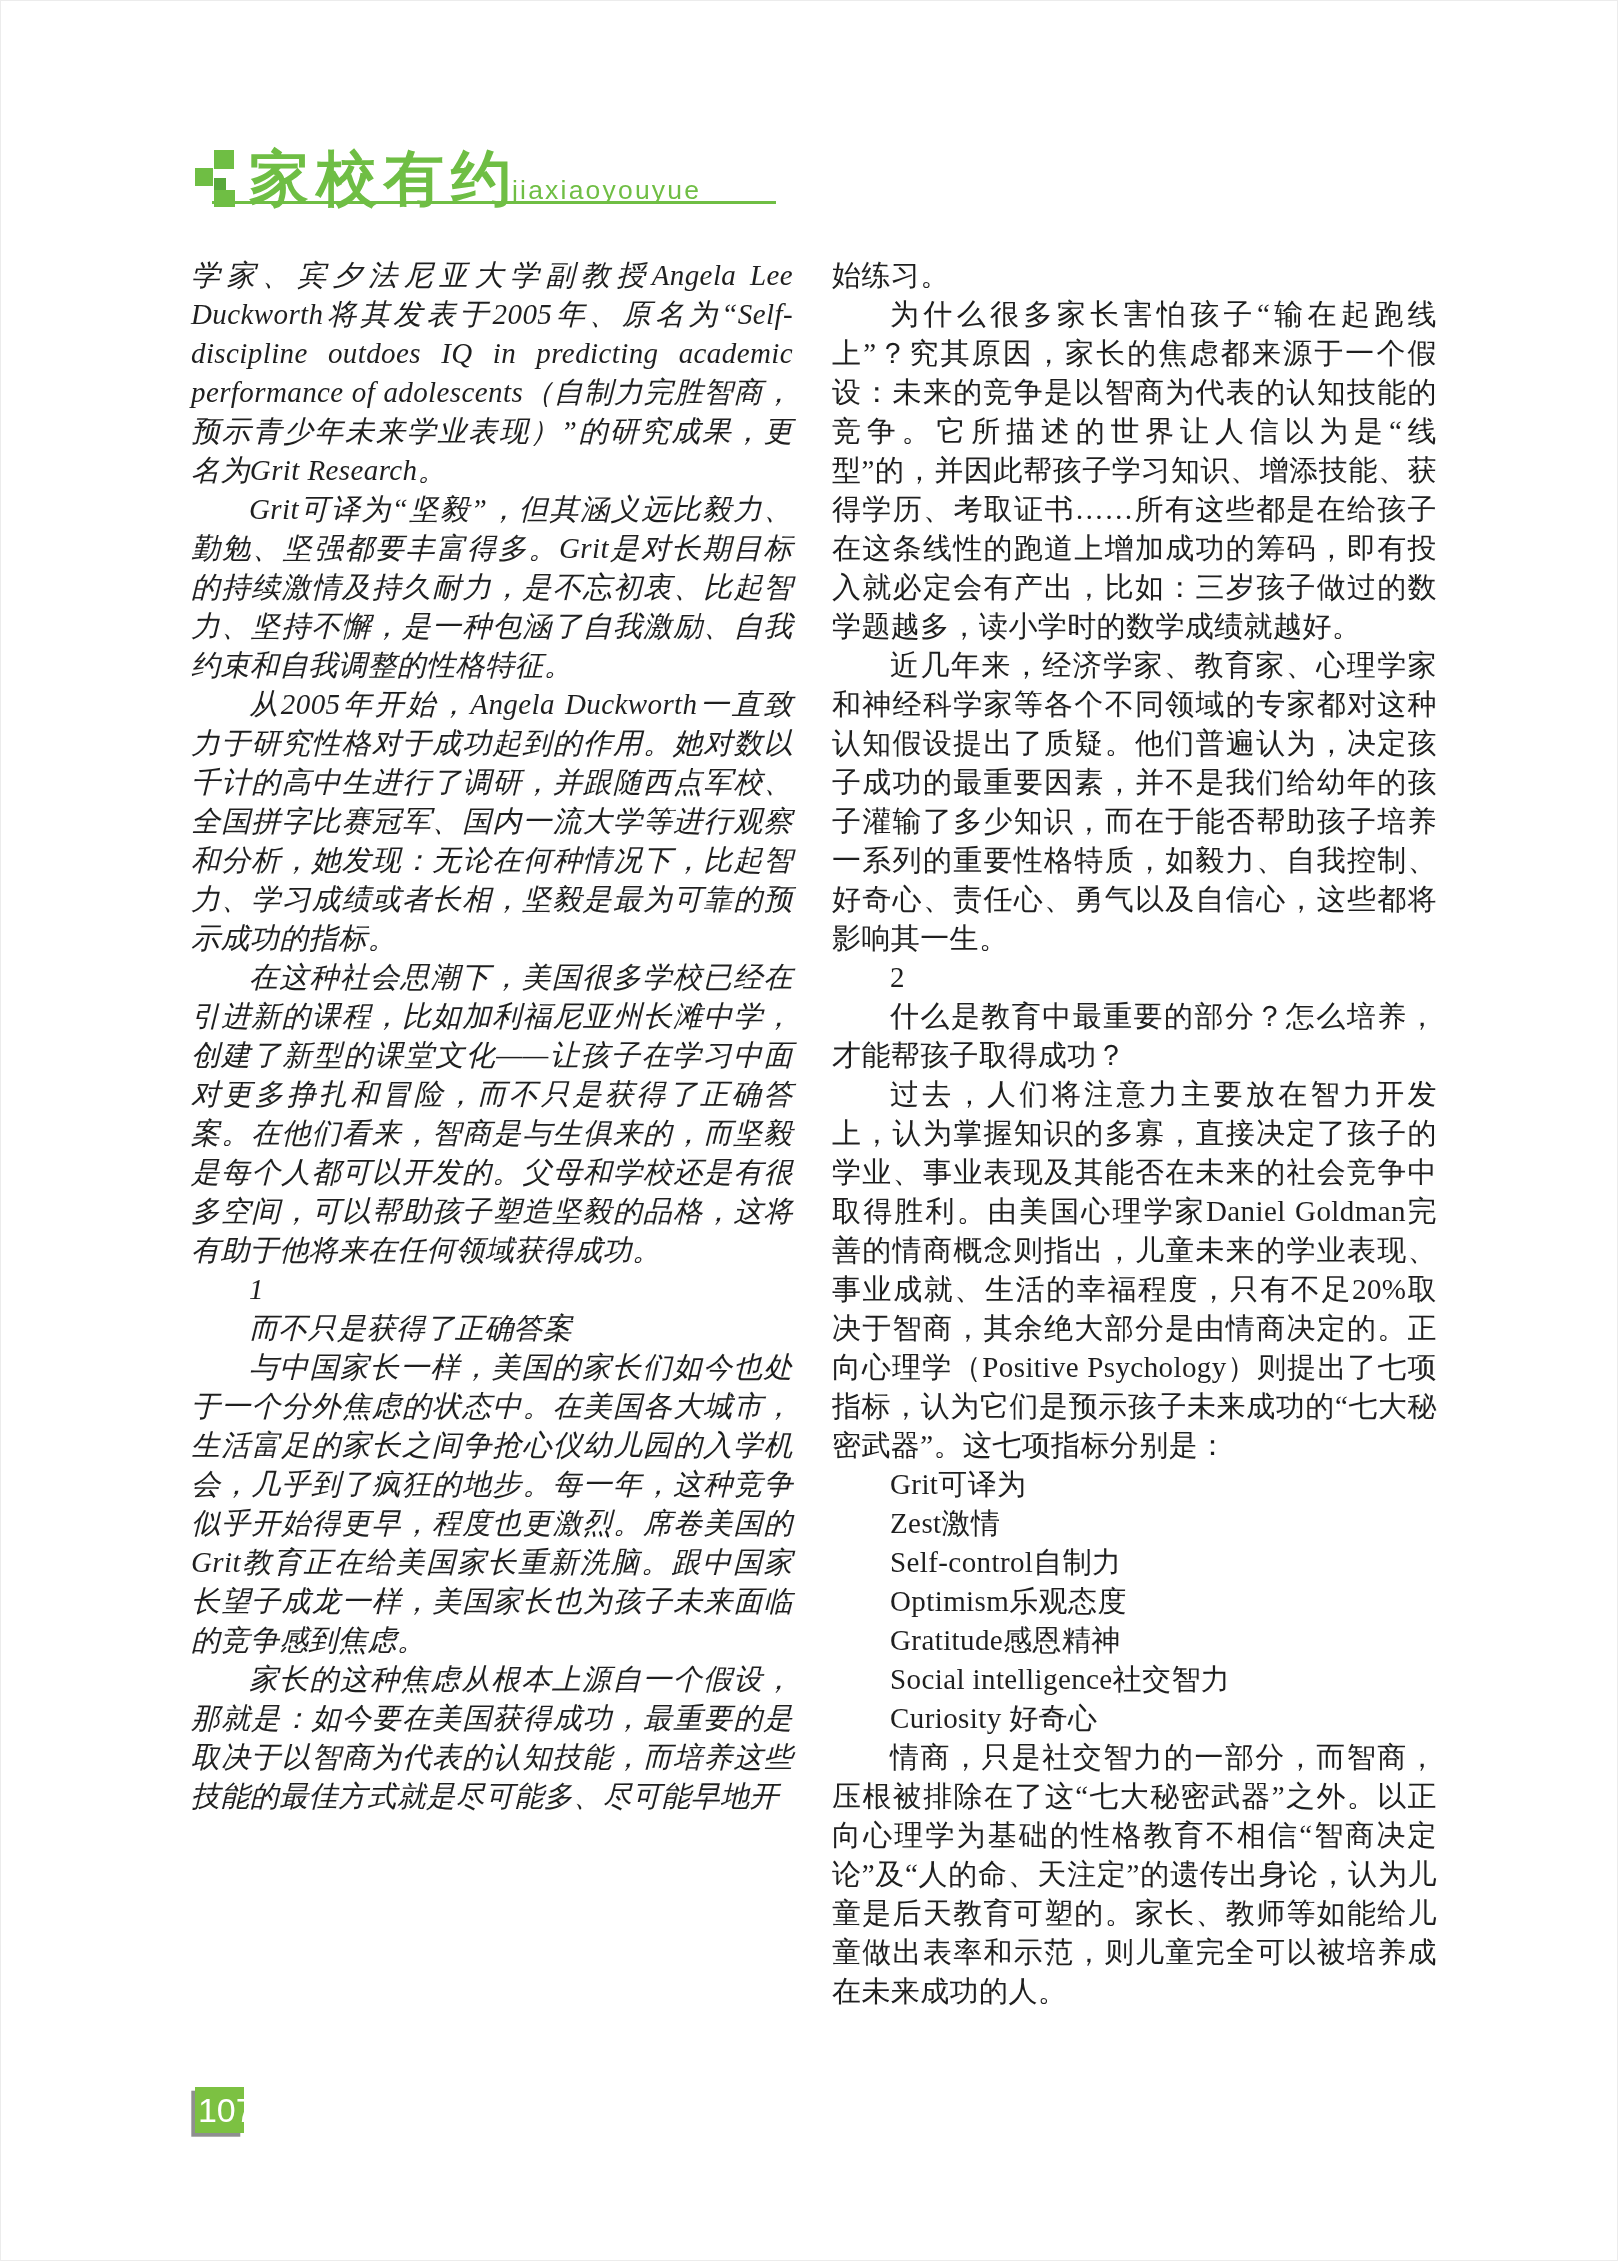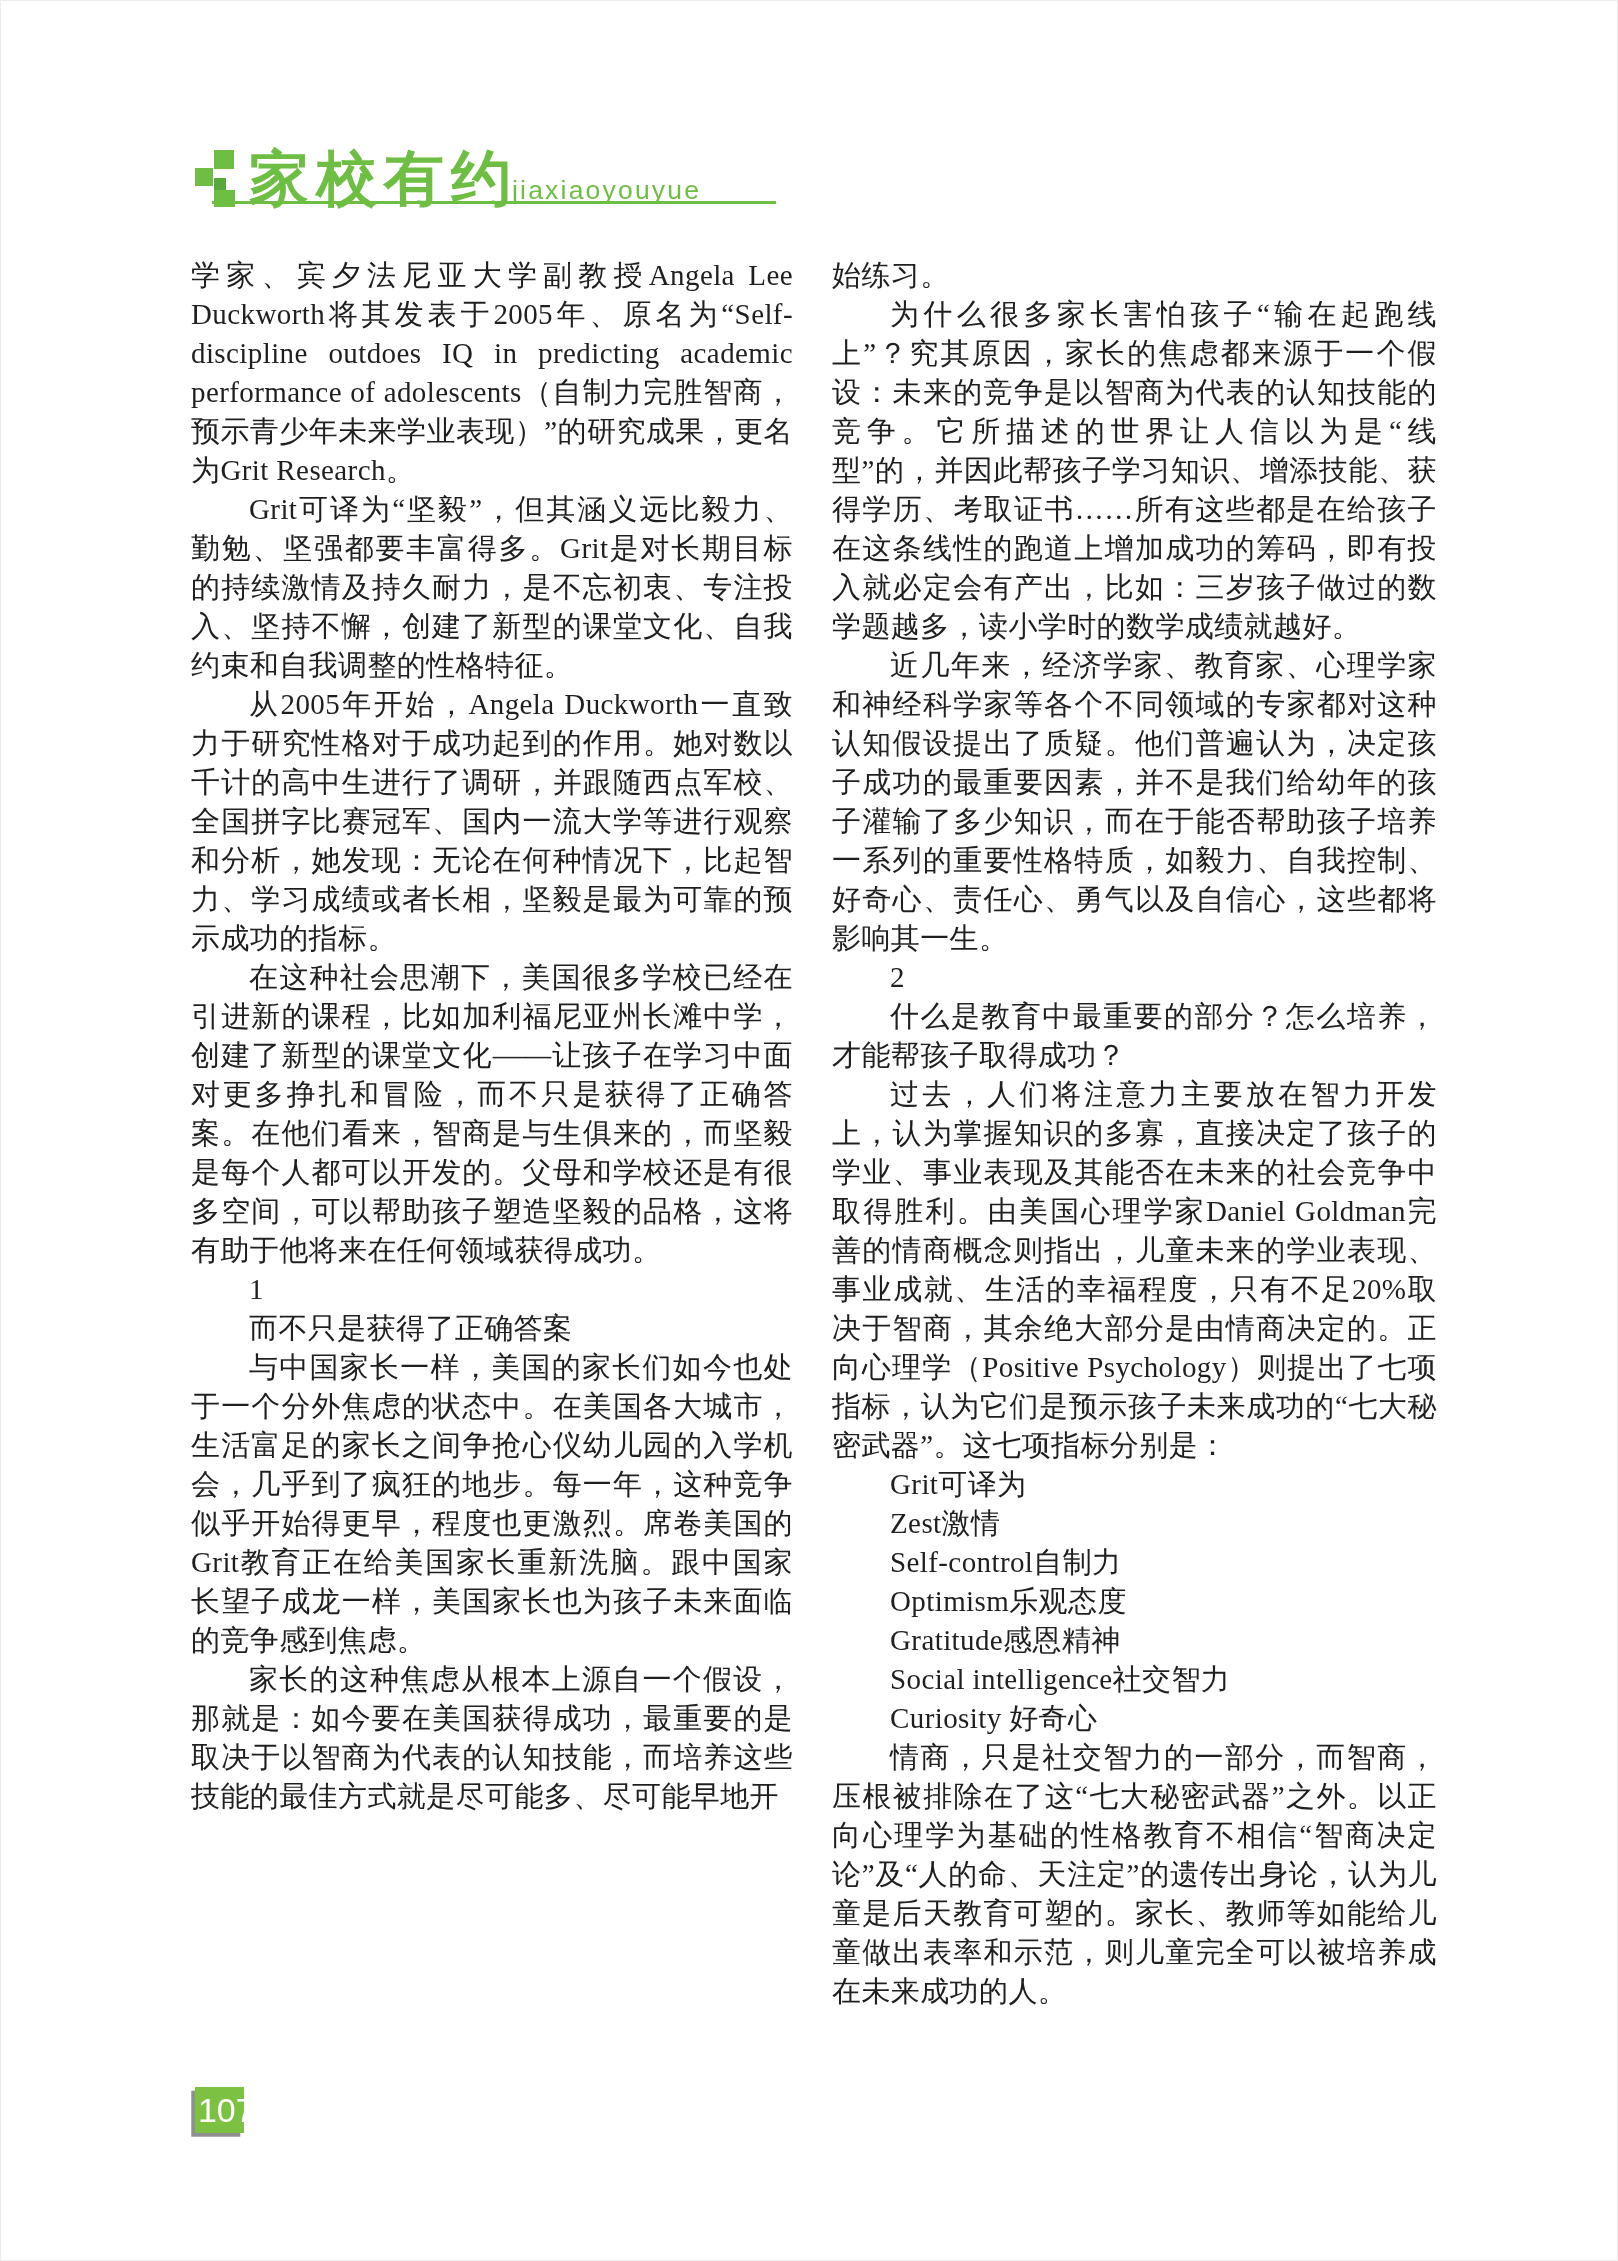--- a/index.html
+++ b/index.html
@@ -58,21 +58,21 @@
     width: 564px;
     height: 2.9px;
     background: var(--brand-green, #6fbe44);
   }
 
   
   .col {
     position: absolute;
     top: 255px;
   }
-  .col-left  { left: 190px;  width: 602px; }
+  .col-left  { left: 190px;  width: 602px; font-style: italic; }
   .col-right { left: 831px; width: 605px; }
 
   .col p {
     margin: 0;
     font-size: 29px;
     line-height: 39px;
     letter-spacing: 0.4px;
     color: var(--ink, #1f1f1f);
     text-align: justify;
   }
@@ -114,21 +114,21 @@
       </span>
       <span class="logo-cn">家校有约</span>
       <span class="logo-py">jiaxiaoyouyue</span>
       <span class="logo-underline"></span>
     </div>
   </header>
 
   <main>
     <section class="col col-left">
         <p class="noindent">学家、宾夕法尼亚大学副教授Angela Lee Duckworth将其发表于2005年、原名为“Self-discipline outdoes IQ in predicting academic performance of adolescents（自制力完胜智商，预示青少年未来学业表现）”的研究成果，更名为Grit Research。</p>
-        <p class="indent">Grit可译为“坚毅”，但其涵义远比毅力、勤勉、坚强都要丰富得多。Grit是对长期目标的持续激情及持久耐力，是不忘初衷、专注投入、坚持不懈，创建了新型的课堂文化、自我约束和自我调整的性格特征。</p>
+        <p class="indent">Grit可译为“坚毅”，但其涵义远比毅力、勤勉、坚强都要丰富得多。Grit是对长期目标的持续激情及持久耐力，是不忘初衷、比起智力、坚持不懈，是一种包涵了自我激励、自我约束和自我调整的性格特征。</p>
         <p class="indent">从2005年开始，Angela Duckworth一直致力于研究性格对于成功起到的作用。她对数以千计的高中生进行了调研，并跟随西点军校、全国拼字比赛冠军、国内一流大学等进行观察和分析，她发现：无论在何种情况下，比起智力、学习成绩或者长相，坚毅是最为可靠的预示成功的指标。</p>
         <p class="indent">在这种社会思潮下，美国很多学校已经在引进新的课程，比如加利福尼亚州长滩中学，创建了新型的课堂文化——让孩子在学习中面对更多挣扎和冒险，而不只是获得了正确答案。在他们看来，智商是与生俱来的，而坚毅是每个人都可以开发的。父母和学校还是有很多空间，可以帮助孩子塑造坚毅的品格，这将有助于他将来在任何领域获得成功。</p>
         <p class="indent">1</p>
         <p class="indent">而不只是获得了正确答案</p>
         <p class="indent">与中国家长一样，美国的家长们如今也处于一个分外焦虑的状态中。在美国各大城市，生活富足的家长之间争抢心仪幼儿园的入学机会，几乎到了疯狂的地步。每一年，这种竞争似乎开始得更早，程度也更激烈。席卷美国的Grit教育正在给美国家长重新洗脑。跟中国家长望子成龙一样，美国家长也为孩子未来面临的竞争感到焦虑。</p>
         <p class="indent">家长的这种焦虑从根本上源自一个假设，那就是：如今要在美国获得成功，最重要的是取决于以智商为代表的认知技能，而培养这些技能的最佳方式就是尽可能多、尽可能早地开</p>
       </section>
     <section class="col col-right">
         <p class="noindent">始练习。</p>
         <p class="indent">为什么很多家长害怕孩子“输在起跑线上”？究其原因，家长的焦虑都来源于一个假设：未来的竞争是以智商为代表的认知技能的竞争。它所描述的世界让人信以为是“线型”的，并因此帮孩子学习知识、增添技能、获得学历、考取证书……所有这些都是在给孩子在这条线性的跑道上增加成功的筹码，即有投入就必定会有产出，比如：三岁孩子做过的数学题越多，读小学时的数学成绩就越好。</p>

